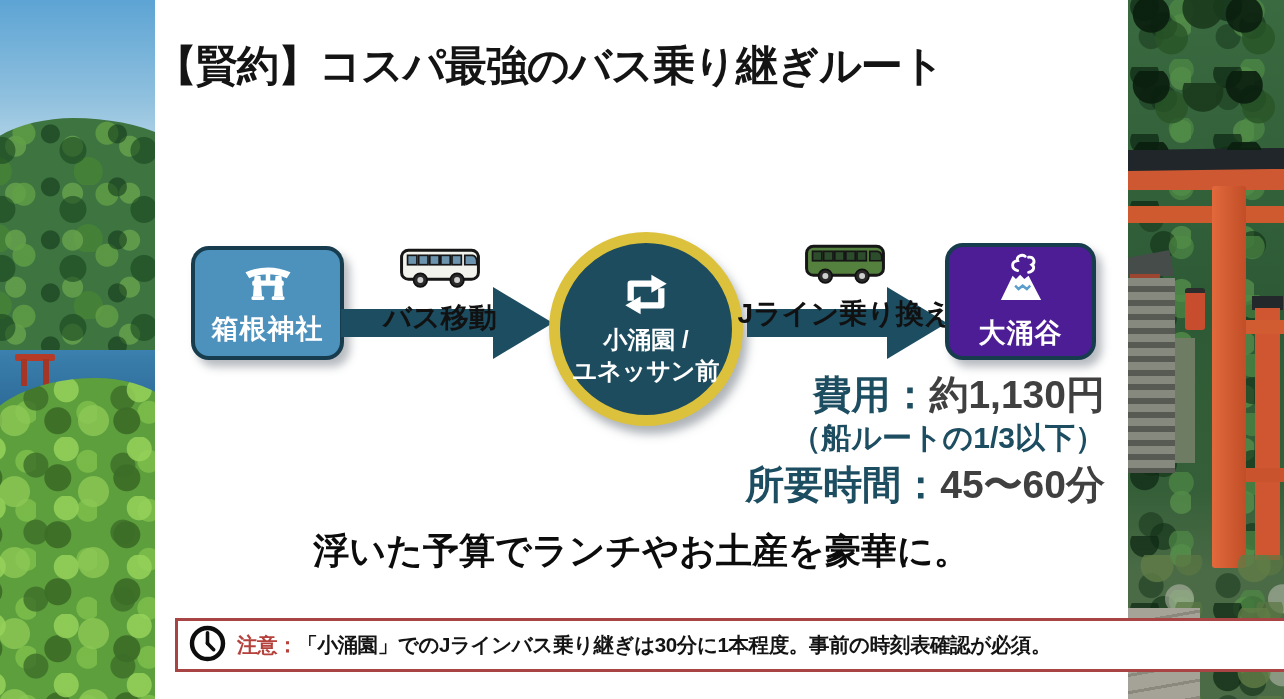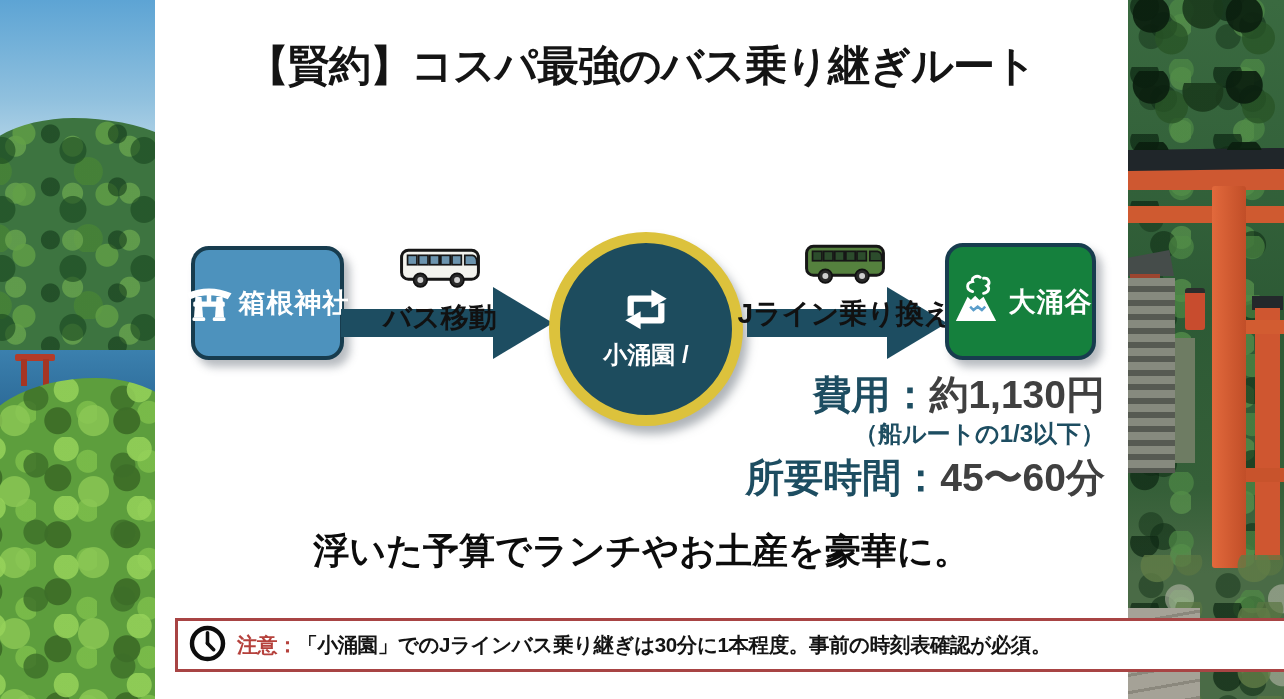--- a/index.html
+++ b/index.html
@@ -69,49 +69,49 @@
   .pr-slab { position:absolute; left:0; top:608px; width:72px; height:91px;
     background:repeating-linear-gradient(170deg,#a5a297 0 14px,#8b887d 14px 17px); }
   .pr-leaves { position:absolute; left:0; top:0; width:156px; height:150px;
     background:radial-gradient(circle at 25% 20%, rgba(10,30,14,.9) 18px, transparent 19px),
       radial-gradient(circle at 70% 10%, rgba(26,58,28,.9) 20px, transparent 21px),
       radial-gradient(circle at 50% 55%, rgba(40,84,38,.8) 16px, transparent 17px);
     background-size:93px 71px,107px 83px,87px 69px; }
 
   
   .panel { position:absolute; left:155px; top:0; width:973px; height:699px; background:#ffffff; }
-  .title { position:absolute; left:0; top:38px; width:100%; text-align:center;
+  .title { position:absolute; left:0; top:38px; width:100%; text-align:left;
     font-size:42px; font-weight:800; color:#141414; letter-spacing:-1px; white-space:nowrap; }
 
-  .node { position:absolute; display:flex; flex-direction:row; align-items:center; justify-content:center;
+  .node { position:absolute; display:flex; flex-direction:column; align-items:center; justify-content:center;
     gap:6px; background:#4d92bd; border:4px solid #173c4e; border-radius:18px;
     box-shadow:6px 7px 9px rgba(95,105,115,.45); color:#fff; }
   .node-start { left:36px; top:246px; width:153px; height:114px; }
-  .node-end { left:790px; top:243px; width:151px; height:117px; background:#15803d; }
+  .node-end { left:790px; top:243px; width:151px; height:117px; background:#4c1d95; }
   .node-label { font-size:27px; font-weight:800; letter-spacing:1px; white-space:nowrap; }
 
   .flow-arrow { position:absolute; }
   .arrow-1 { left:186px; top:285px; }
   .arrow-2 { left:592px; top:285px; }
 
   .leg { position:absolute; display:flex; flex-direction:column; align-items:center; gap:1px; }
   .leg-1 { left:215px; top:244px; width:140px; }
   .leg-2 { left:605px; top:240px; width:170px; }
   .leg-label { font-size:28px; font-weight:800; color:#111; white-space:nowrap; }
 
   .hub { position:absolute; left:394px; top:232px; width:194px; height:194px; border-radius:50%;
     background:#1d4c5e; border:11px solid #dcc23c; box-shadow:5px 8px 10px rgba(95,105,115,.5);
     display:flex; flex-direction:column; align-items:center; justify-content:center; gap:4px; color:#fff; }
   .hub-label { font-size:24px; font-weight:800; line-height:1.28; text-align:right; white-space:nowrap; }
 
   .stats { position:absolute; right:23px; top:372px; text-align:right; white-space:nowrap; }
   .stat-line-big { font-size:39px; font-weight:800; line-height:1.18; }
   .stat-label { color:#1d4d61; }
   .stat-value { color:#404040; }
-  .stat-note { font-size:24px; font-weight:800; color:#1d4d61; line-height:1.2; margin:2px 0 6px; }
+  .stat-note { font-size:30px; font-weight:800; color:#1d4d61; line-height:1.2; margin:2px 0 6px; }
 
   .message { position:absolute; left:0; top:527px; width:100%; text-align:center;
     font-size:36px; font-weight:800; color:#0c0c0c; letter-spacing:0; white-space:nowrap; }
 
   .notice { position:absolute; left:20px; top:618px; width:1122px; height:54px; background:#fff;
     border:3px solid #a84444; display:flex; align-items:center; gap:10px; padding:0 10px; }
   .notice-text { font-size:20.5px; font-weight:800; white-space:nowrap; letter-spacing:-0.4px; }
   .notice-prefix { color:#b5413c; }
   .notice-body { color:#141414; }
 </style>
@@ -198,20 +198,21 @@
     <div class="hub">
       <span>
         <svg viewBox="0 0 64 50" width="58" height="45">
           <path d="M15 32 V13 H40" fill="none" stroke="#fff" stroke-width="7" stroke-linejoin="round"></path>
           <polygon points="38,3 55,13 38,23" fill="#fff"></polygon>
           <path d="M49 18 V37 H24" fill="none" stroke="#fff" stroke-width="7" stroke-linejoin="round"></path>
           <polygon points="26,27 9,37 26,47" fill="#fff"></polygon>
         </svg>
       </span>
       <span class="hub-label">小涌園 /</span>
+      <span class="hub-label" style="margin-top:-4px">ユネッサン前</span>
     </div>
 
     <svg class="flow-arrow arrow-2" width="200" height="76" viewBox="0 0 200 76">
       <rect x="0" y="24" width="142" height="28" fill="#1d4d61"></rect>
       <polygon points="140,2 200,38 140,74" fill="#1d4d61"></polygon>
     </svg>
 
     <div class="leg leg-2">
       <span>
         <svg viewBox="0 0 96 58" width="82" height="50">

